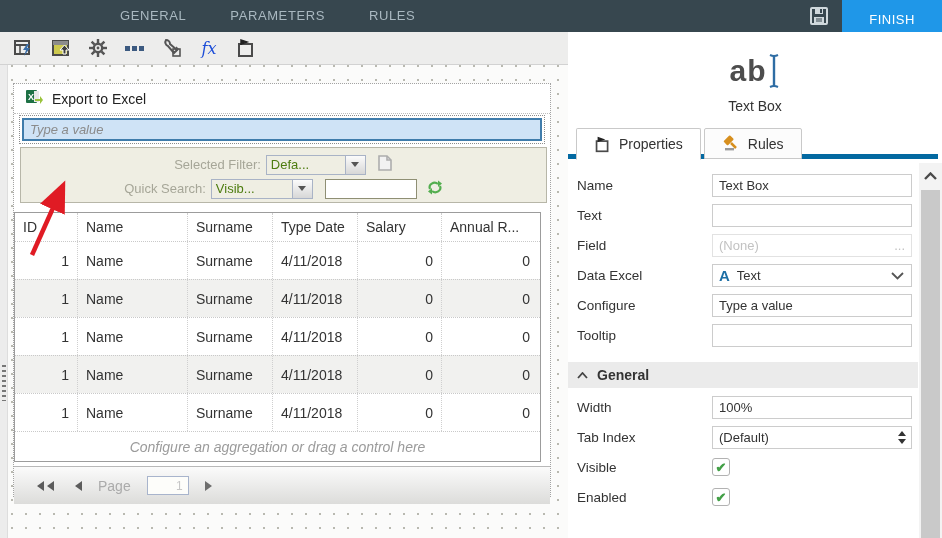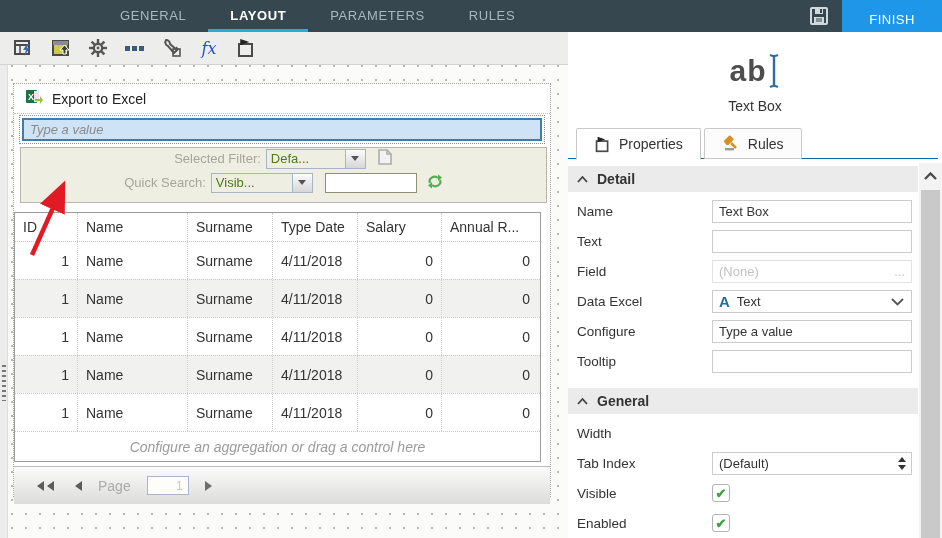--- a/index.html
+++ b/index.html
@@ -40,21 +40,21 @@
                   background:#fff; outline:1px dotted #a3a3a3; }
   .export-row { position:absolute; top:0; left:0; right:0; height:30px;
                 border-bottom:1px dotted #bdbdbd; display:flex; align-items:center;
                 padding-left:12px; gap:9px; font-size:14px; color:#222; cursor:pointer; }
   .canvas-textbox { position:absolute; top:34px; left:8px; width:520px; height:23px;
                     background:#cfe3f6; border:2px solid #3f7cab; outline:1px dotted #8d8d8d;
                     outline-offset:2px; font-style:italic; color:#8b8b8b; font-size:13px;
                     line-height:19px; padding-left:6px; cursor:text; }
 
   .filter-panel { position:absolute; top:63px; left:6px; width:527px; height:56px;
-                  background:#efeee3; border:1px solid #b7b6a8; }
+                  background:#efeee3; border:1px solid #b7b6a8; padding-top:6px; }
   .f-row { display:flex; align-items:center; justify-content:center; height:21px;
            margin-bottom:3px; font-size:13px; color:#a6a698; }
   .f-label { margin-right:5px; }
   .dropdown { display:flex; height:20px; border:1px solid #a9b3c6; background:#efeee3; }
   .dd-text { padding:0 4px; line-height:18px; color:#4d7c0f; font-size:13px; overflow:hidden;
              white-space:nowrap; }
   .dd-btn { width:20px; background:linear-gradient(#fbfbfb,#d7d7d7); border-left:1px solid #a9b3c6;
             display:flex; align-items:center; justify-content:center; cursor:pointer; }
   .tri-down { width:0; height:0; border:4px solid transparent; border-top:5px solid #555;
               margin-top:4px; }
@@ -86,21 +86,21 @@
 
   .arrow-annot { position:absolute; left:18px; top:58px; pointer-events:none; }
 
   
   .props { position:absolute; left:568px; top:32px; width:374px; height:506px; background:#fff; }
   .ctl-preview { position:absolute; top:18px; left:0; width:100%; height:42px; display:flex;
                  align-items:center; justify-content:center; }
   .ab-glyph { font-size:30px; font-weight:bold; color:#4d4d4d; letter-spacing:1px; }
   .ctl-name { position:absolute; top:66px; left:0; width:100%; text-align:center; font-size:14px;
               color:#333; }
-  .ptabs { position:absolute; top:96px; left:0; right:4px; height:31px; border-bottom:1px solid #0369a1;
+  .ptabs { position:absolute; top:96px; left:0; right:4px; height:31px; border-bottom:5px solid #0369a1;
            display:flex; padding-left:8px; }
   .ptab { border:1px solid #c9c9c9; background:#fcfcfc; height:31px; display:flex;
           align-items:center; gap:8px; padding:0 17px; font-size:14px; color:#333; cursor:pointer;
           border-radius:2px 2px 0 0; margin-right:3px; }
   .ptab.active { background:#fff; height:32px; border-bottom:1px solid #fff; }
 
   .sections { position:absolute; top:134px; left:0; right:24px; bottom:0; overflow:hidden; }
   .sec-h { height:26px; background:#ebebeb; display:flex; align-items:center; gap:9px;
            padding-left:9px; font-size:14px; font-weight:bold; color:#333; cursor:pointer; }
   .sec-h.gap { margin-top:12px; }
@@ -129,21 +129,20 @@
               cursor:grab; }
 </style>
 </head>
 <body>
 
 <div class="app">
 
   <div class="topnav">
     <div class="nav-tabs">
       <div class="nav-tab">GENERAL</div>
-      <div class="nav-tab active">LAYOUT</div>
       <div class="nav-tab">PARAMETERS</div>
       <div class="nav-tab">RULES</div>
     </div>
     <div class="save-btn">
       <svg width="22" height="22" viewBox="0 0 22 22">
         <rect x="3" y="3" width="16" height="16" rx="1" fill="none" stroke="#cfd8dc" stroke-width="2"></rect>
         <rect x="7" y="3" width="8" height="6" fill="#cfd8dc"></rect>
         <rect x="12" y="4" width="2" height="4" fill="#37474f"></rect>
         <rect x="6" y="12" width="10" height="7" fill="#cfd8dc"></rect>
         <line x1="8" y1="14" x2="14" y2="14" stroke="#37474f" stroke-width="1"></line>
@@ -367,26 +366,20 @@
         <svg width="18" height="17" viewBox="0 0 18 17">
           <rect x="4" y="1" width="6" height="9" rx="1" fill="#d78f1e" transform="rotate(45 7 5)"></rect>
           <line x1="9" y1="8" x2="14" y2="13" stroke="#d78f1e" stroke-width="2.5"></line>
           <rect x="3" y="13" width="9" height="2.4" fill="#9a9a9a"></rect>
         </svg>
         <span>Rules</span>
       </div>
     </div>
 
     <div class="sections" id="propSections">
-        <div class="sec-h">
-          <svg width="11" height="7" viewBox="0 0 11 7">
-            <polyline points="1,6 5.5,1 10,6" fill="none" stroke="#444" stroke-width="1.8"></polyline>
-          </svg>
-          <span>Detail</span>
-        </div>
         <div class="prows">
           <div class="prow">
             <div class="plabel">Name</div>
             <div class="pctl">
               <input value="Text Box" style="">
             </div>
           </div>
           <div class="prow">
             <div class="plabel">Text</div>
             <div class="pctl">
@@ -425,20 +418,23 @@
         </div>
         <div class="sec-h gap">
           <svg width="11" height="7" viewBox="0 0 11 7">
             <polyline points="1,6 5.5,1 10,6" fill="none" stroke="#444" stroke-width="1.8"></polyline>
           </svg>
           <span>General</span>
         </div>
         <div class="prows">
           <div class="prow">
             <div class="plabel">Width</div>
+            <div class="pctl">
+              <input value="100%" style="">
+            </div>
           </div>
           <div class="prow">
             <div class="plabel">Tab Index</div>
             <div class="pctl">
               <span>(Default)</span>
               <span class="spinner">
                 <span class="sp-up"></span>
                 <span class="sp-dn"></span>
               </span>
             </div>

